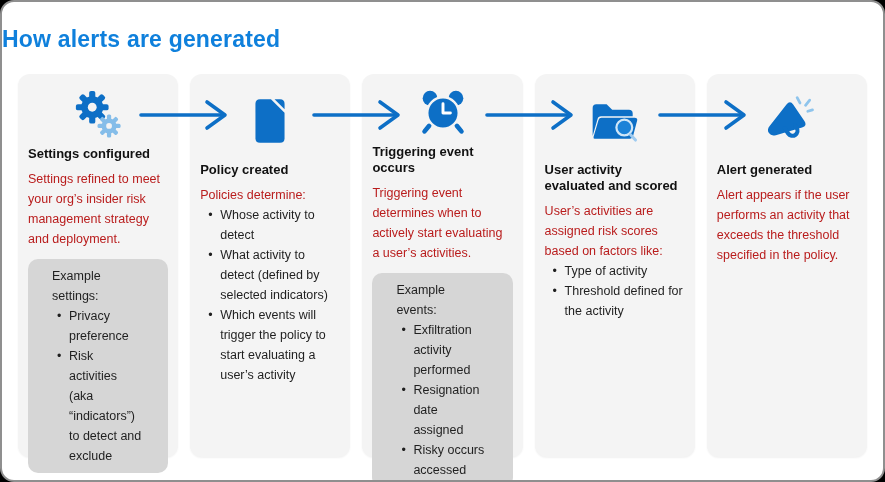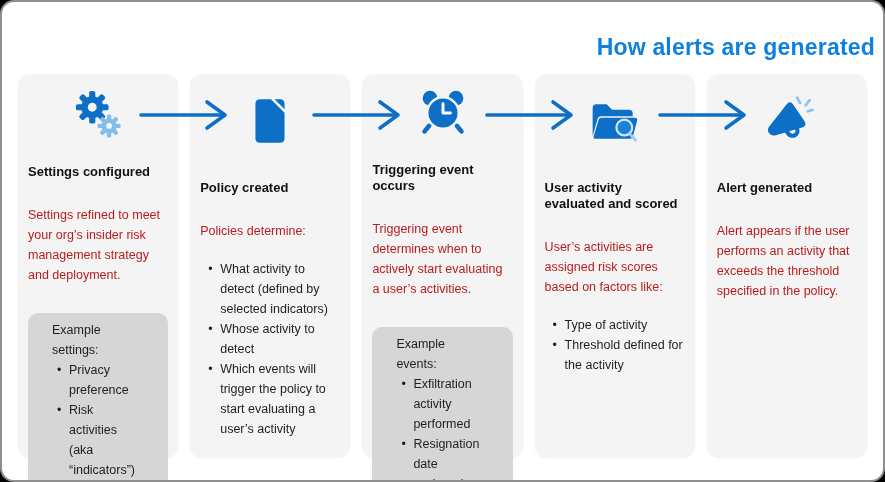--- a/index.html
+++ b/index.html
@@ -2,33 +2,32 @@
 <html><head>
 <meta charset="utf-8">
 <style>
   html,body{margin:0;padding:0;background:#000;}
   body{font-family:"Liberation Sans","DejaVu Sans",sans-serif;}
   .frame{
     position:relative;width:885px;height:482px;box-sizing:border-box;
     background:#fff;border:2px solid #8f8f8f;border-radius:14px;overflow:hidden;
   }
   .title{
-    margin:8px;padding-top:24px;text-align:right;
+    margin:0;padding-top:24px;text-align:left;
     font-size:23px;font-weight:bold;color:#0f80dc;letter-spacing:.2px;
   }
   .cards{
     position:absolute;left:16px;right:16px;top:72px;height:383px;
     display:flex;gap:12px;
   }
   .card{
     flex:1 1 0;background:#f4f4f4;border-radius:12px;
     padding:0 10px;box-sizing:border-box;
     display:flex;flex-direction:column;
     box-shadow:0 1px 2px rgba(0,0,0,0.06);
-    gap:18px;
   }
   .icon-row{height:66px;padding-top:14px;display:flex;justify-content:center;align-items:center;}
   .step-heading{
     margin:8px 0 7px 0;font-size:13px;line-height:16px;font-weight:bold;color:#111;
   }
   .step-body{margin:0;font-size:12.5px;line-height:20px;color:#b91c1c;}
   ul.bullets{margin:0;padding:0;list-style:none;font-size:12.5px;line-height:20px;color:#1f1f1f;}
   ul.bullets li{position:relative;padding-left:20px;}
   ul.bullets li::before{content:"•";position:absolute;left:8px;}
   .example{
@@ -91,22 +90,22 @@
     <section class="card">
       <div class="icon-row">
         <svg width="40" height="48" viewBox="0 0 44 52">
           <path d="M23 2 H11 Q6 2 6 7 V45 Q6 50 11 50 H33 Q38 50 38 45 V17 Z" fill="#0d6fc6"></path>
           <path d="M27 2 H33 Q38 2 38 7 V13 Z" fill="#0d6fc6"></path>
         </svg>
       </div>
       <h2 class="step-heading">Policy created</h2>
       <p class="step-body">Policies determine:</p>
       <ul class="bullets">
+        <li>Whose activity to detect</li>
         <li>What activity to detect (defined by selected indicators)</li>
-        <li>Whose activity to detect</li>
         <li>Which events will trigger the policy to start evaluating a user’s activity</li>
       </ul>
     </section>
 
     <section class="card">
       <div class="icon-row">
         <svg width="52" height="48" viewBox="0 0 56 52">
           <circle cx="14" cy="11" r="8" fill="#0d6fc6"></circle>
           <circle cx="42" cy="11" r="8" fill="#0d6fc6"></circle>
           <line x1="13" y1="41" x2="8" y2="47" stroke="#0d6fc6" stroke-width="5" stroke-linecap="round"></line>

